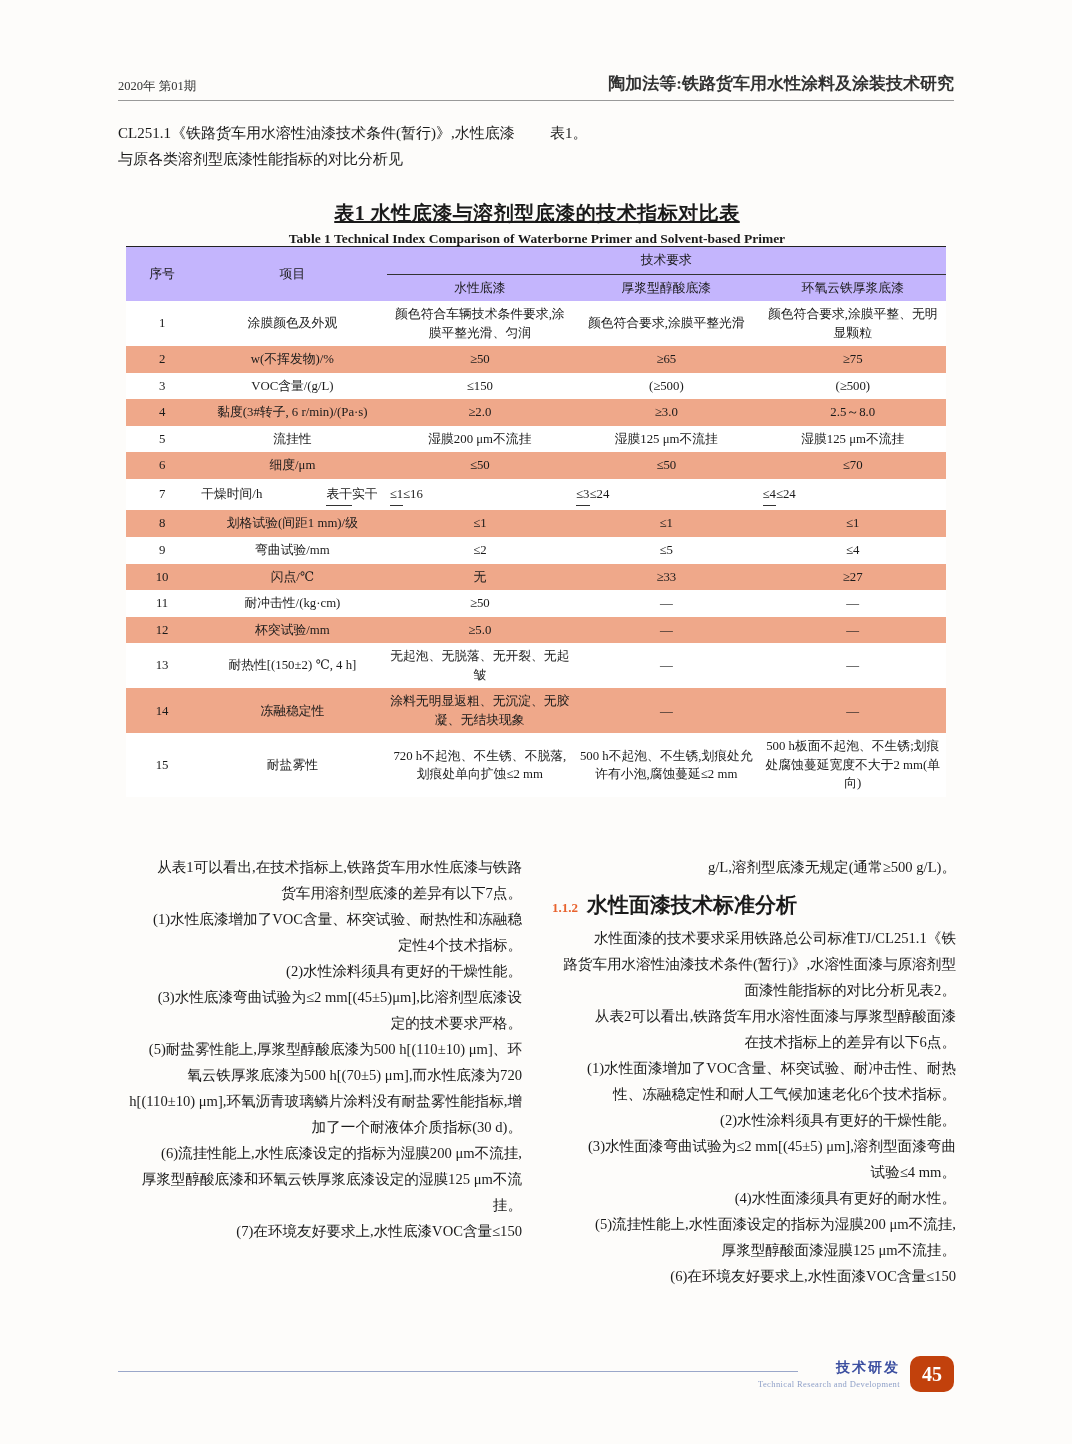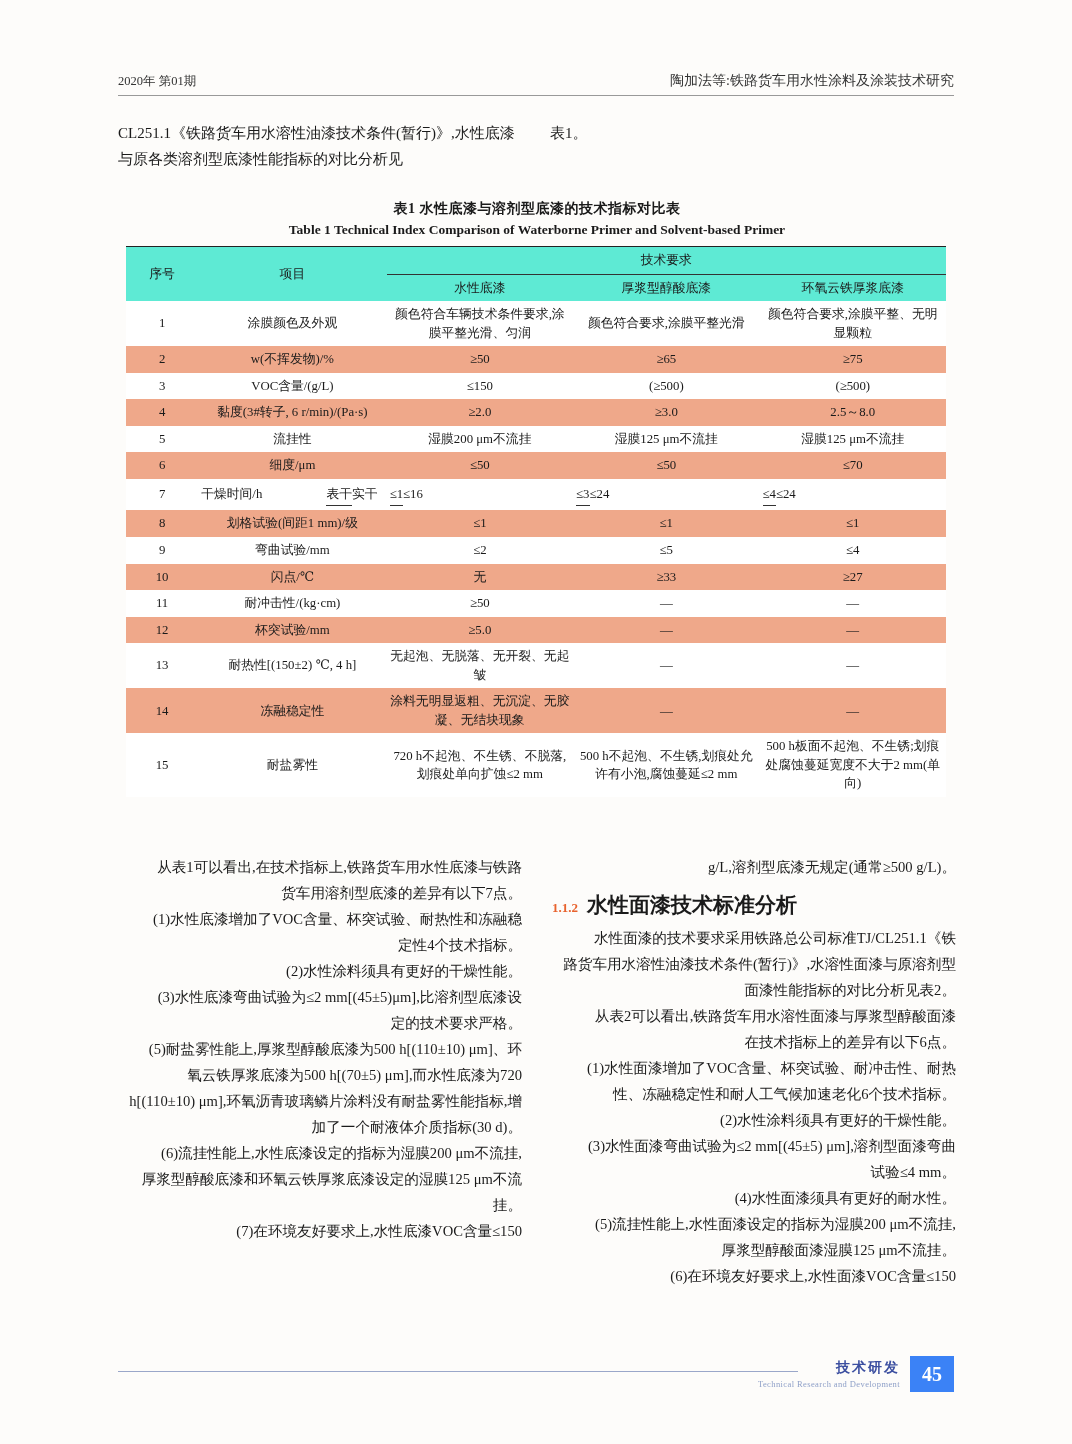--- a/index.html
+++ b/index.html
@@ -16,55 +16,55 @@
     padding:8px;
   }
   
   .hdr {
     position:absolute; left:118px; top:72px; width:836px;
     display:flex; justify-content:space-between; align-items:flex-end;
     font-size:12.5px; color:#333;
     padding-bottom:5px;
     border-bottom:1.4px solid #999;
   }
-  .hdr-right { font-size:14px; }
+  .hdr-right { font-size:17px;font-weight:bold; }
   
   .intro {
     position:absolute; left:118px; top:120px; width:838px;
     display:flex; gap:26px;
     font-size:15px; line-height:1.75;
   }
   .intro .col { width:406px; }
   .intro .col.right { padding-top:0; }
   
   .cap {
     position:absolute; left:118px; top:200px; width:838px;
     text-align:center;
   }
-  .cap .cn { font-size:14px; font-weight:bold; letter-spacing:.5px; }
+  .cap .cn { font-size:20px; font-weight:bold; letter-spacing:.5px;text-decoration:underline; }
   .cap .en { font-size:13.5px; font-weight:bold; margin-top:4px; font-family:"Liberation Serif", serif;}
   
   .tbl-wrap {
     position:absolute; left:126px; top:246px; width:820px;
   }
   table.idx {
     border-collapse:collapse; width:100%;
     font-size:12.8px;
     table-layout:fixed;
   }
   table.idx td, table.idx th {
     border:none;
     padding:4px 3px;
     text-align:center;
     vertical-align:middle;
     line-height:1.45;
   }
   table.idx tr.hdr-top td { border-top:1.6px solid #222; }
   table.idx tr.hdr-top td, table.idx tr.hdr-sub td { font-weight:normal; }
-  .hdr-top td, .hdr-sub td { background:#5eead4; }
+  .hdr-top td, .hdr-sub td { background:#c4b5fd; }
   tr.shade td { background:#efa88a; }
   tr.plain td { background:#ffffff; }
   .rule-under-head td { border-bottom:1.1px solid #333; }
   .last-row td { border-bottom:1.6px solid #222; }
   .sub-underline { border-bottom:1.1px solid #333 !important; }
   .col-no { width:72px; }
   .col-item { width:188px; }
   .col-req { width:186px; }
   td.left-item { text-align:left; padding-left:26px; }
   .item-flex { display:flex; justify-content:space-between; align-items:center; padding-right:6px;}
@@ -88,23 +88,23 @@
   .sec-title { font-weight:bold; font-size:21px; }
   
   .footer {
     position:absolute; right:118px; bottom:52px;
     display:flex; align-items:center; gap:10px;
   }
   .footer .txt { text-align:right; }
   .footer .f-cn { font-size:14px; color:#3c4fa0; letter-spacing:2px; font-weight:bold;}
   .footer .f-en { font-size:8.5px; color:#8fa0c8; letter-spacing:.4px; margin-top:2px;}
   .footer .pg {
-    background:#3b82f6; color:#fff; font-size:20px; font-weight:bold;
+    background:#c2410c; color:#fff; font-size:20px; font-weight:bold;
     width:44px; height:36px; display:flex; align-items:center; justify-content:center;
-    border-radius:0;
+    border-radius:10px;
   }
   .footer-rule {
     position:absolute; left:118px; bottom:72px; width:680px;
     border-bottom:1.2px solid #9aa7c9;
   }
 </style>
 </head>
 <body>
 
 <div class="page">

